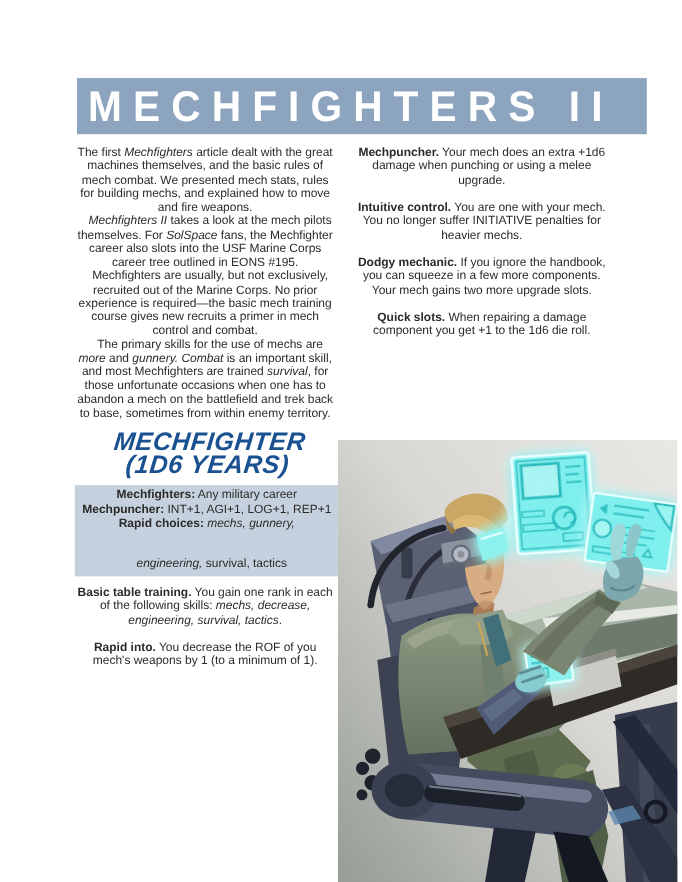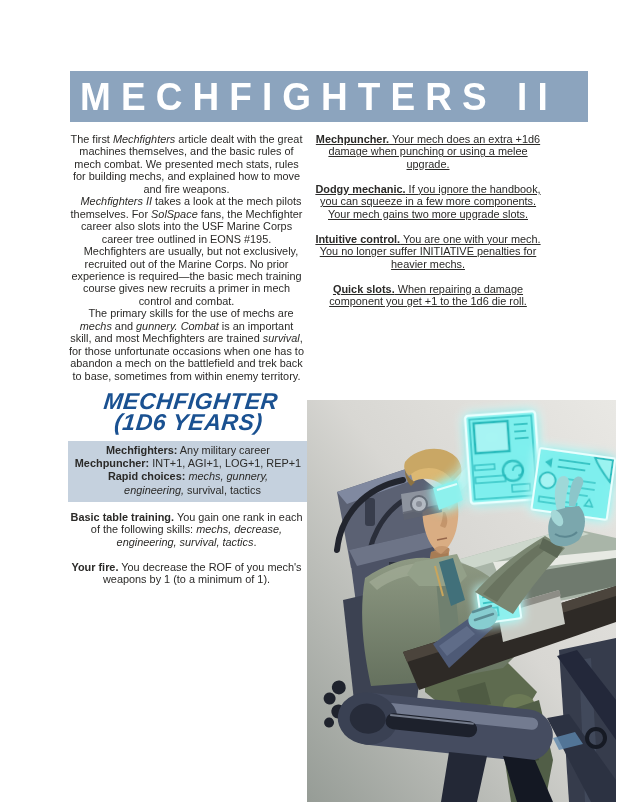--- a/index.html
+++ b/index.html
@@ -18,81 +18,81 @@
     position:absolute;left:70px;top:71px;width:518px;height:51px;
     background:var(--banner-bg);display:flex;align-items:center;overflow:visible;
   }
   .banner h1{
     margin:0;padding-left:9px;color:var(--banner-text);
     font-size:33px;font-weight:bold;letter-spacing:9px;line-height:1;
     transform:scale(1.12,1.18);transform-origin:left center;white-space:nowrap;
   }
   .col{position:absolute;top:133px;font-size:10.9px;line-height:12.45px;text-align:center;}
   .col-left{left:68px;width:237px;}
-  .col-right{left:308px;width:240px;text-decoration:underline;}
+  .col-right{left:318px;width:240px;}
   .intro p{margin:0;}
   .intro p + p{text-indent:9px;}
   .career-heading{
     color:var(--heading-blue);font-weight:bold;font-style:italic;
     font-size:23px;line-height:21px;letter-spacing:0.5px;
     transform:skewX(-6deg);transform-origin:left bottom;
     margin:9px 0 8px 2px;white-space:nowrap;
   }
   .prereq-box{
     background:var(--box-bg);width:240px;padding:3px 5px 5px 5px;
     line-height:13.2px;
   }
   .prereq-box p{margin:0;}
-  .prereq-box p.indent{padding-left:9px;}
+  .prereq-box p.indent{padding-left:9px;margin-top:22px;}
   .features{margin-top:9px;}
   .features p{margin:0 0 12.5px 0;}
   .illustration{
     position:absolute;left:307px;top:400px;width:309px;height:402px;overflow:hidden;
   }
   .illustration svg{display:block;}
   b{font-weight:bold;} i{font-style:italic;}
 </style>
 </head>
 <body>
 
 <div class="banner">
   <h1>MECHFIGHTERS II</h1>
 </div>
 
 <div class="col col-left">
   <div class="intro">
       <p>The first <i>Mechfighters</i> article dealt with the great machines themselves, and the basic rules of mech combat. We presented mech stats, rules for building mechs, and explained how to move and fire weapons.</p>
       <p><i>Mechfighters II</i> takes a look at the mech pilots themselves. For <i>SolSpace</i> fans, the Mechfighter career also slots into the USF Marine Corps career tree outlined in EONS #195.</p>
       <p>Mechfighters are usually, but not exclusively, recruited out of the Marine Corps. No prior experience is required—the basic mech training course gives new recruits a primer in mech control and combat.</p>
-      <p>The primary skills for the use of mechs are <i>mechs</i> and <i>gunnery. Combat</i> is an important skill, and most Mechfighters are trained <i>survival</i>, for those unfortunate occasions when one has to abandon a mech on the battlefield and trek back to base, sometimes from within enemy territory.</p>
+      <p>The primary skills for the use of mechs are <i>more</i> and <i>gunnery. Combat</i> is an important skill, and most Mechfighters are trained <i>survival</i>, for those unfortunate occasions when one has to abandon a mech on the battlefield and trek back to base, sometimes from within enemy territory.</p>
     </div>
 
   <div class="career-heading">
     <div>MECHFIGHTER</div>
     <div>(1D6 YEARS)</div>
   </div>
 
   <div class="prereq-box">
       <p class="boxline"><b>Mechfighters:</b> Any military career</p>
       <p class="boxline"><b>Mechpuncher:</b> INT+1, AGI+1, LOG+1, REP+1</p>
       <p class="boxline"><b>Rapid choices:</b> <i>mechs, gunnery,</i></p>
       <p class="boxline indent"><i>engineering,</i> survival, tactics</p>
     </div>
 
   <div class="features">
       <p><b>Basic table training.</b> You gain one rank in each of the following skills: <i>mechs, decrease, engineering, survival, tactics</i>.</p>
-      <p><b>Your fire.</b> You decrease the ROF of you mech's weapons by 1 (to a minimum of 1).</p>
+      <p><b>Rapid into.</b> You decrease the ROF of you mech's weapons by 1 (to a minimum of 1).</p>
     </div>
 </div>
 
 <div class="col col-right">
   <div class="features" style="margin-top:0">
       <p><b>Mechpuncher.</b> Your mech does an extra +1d6 damage when punching or using a melee upgrade.</p>
+      <p><b>Intuitive control.</b> You are one with your mech. You no longer suffer INITIATIVE penalties for heavier mechs.</p>
       <p><b>Dodgy mechanic.</b> If you ignore the handbook, you can squeeze in a few more components. Your mech gains two more upgrade slots.</p>
-      <p><b>Intuitive control.</b> You are one with your mech. You no longer suffer INITIATIVE penalties for heavier mechs.</p>
       <p><b>Quick slots.</b> When repairing a damage component you get +1 to the 1d6 die roll.</p>
     </div>
 </div>
 
 <div class="illustration">
 <svg width="309" height="402" viewBox="0 0 309 402" xmlns="http://www.w3.org/2000/svg">
   <defs>
     <linearGradient id="bgGrad" x1="1" y1="0" x2="0" y2="1">
       <stop offset="0" stop-color="#e9e8e4"></stop>
       <stop offset="0.45" stop-color="#d8d7d3"></stop>

